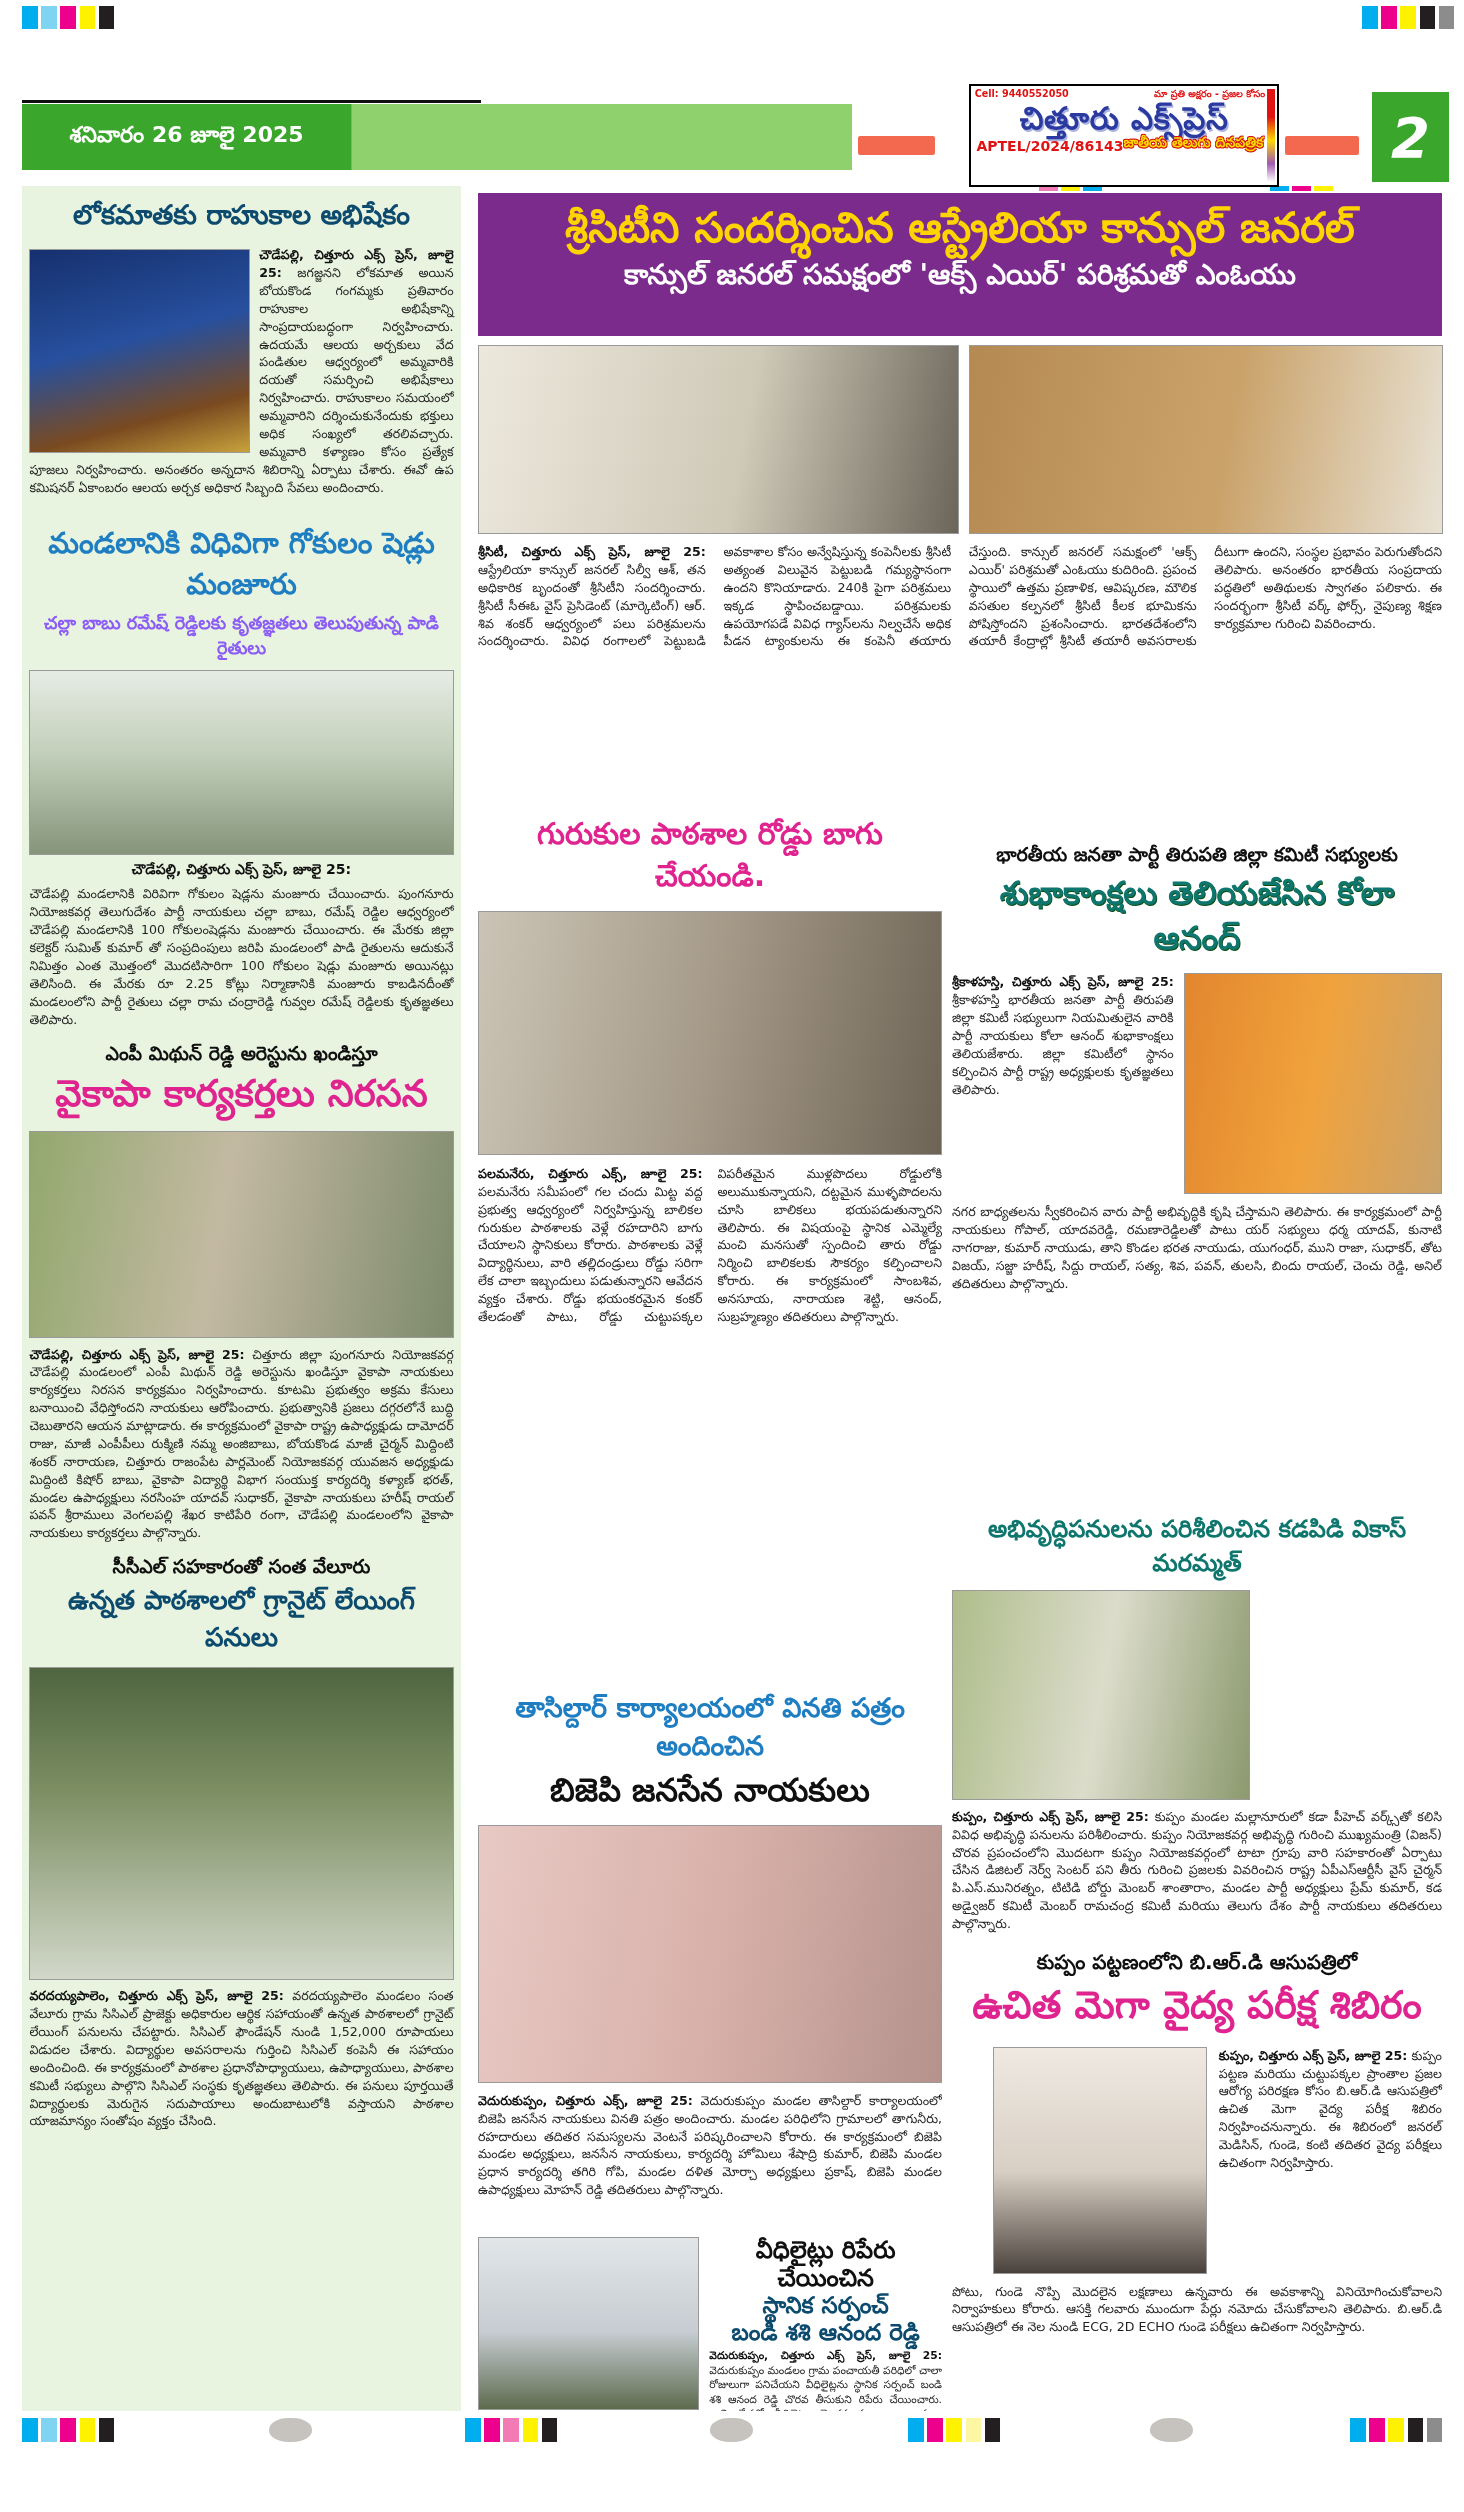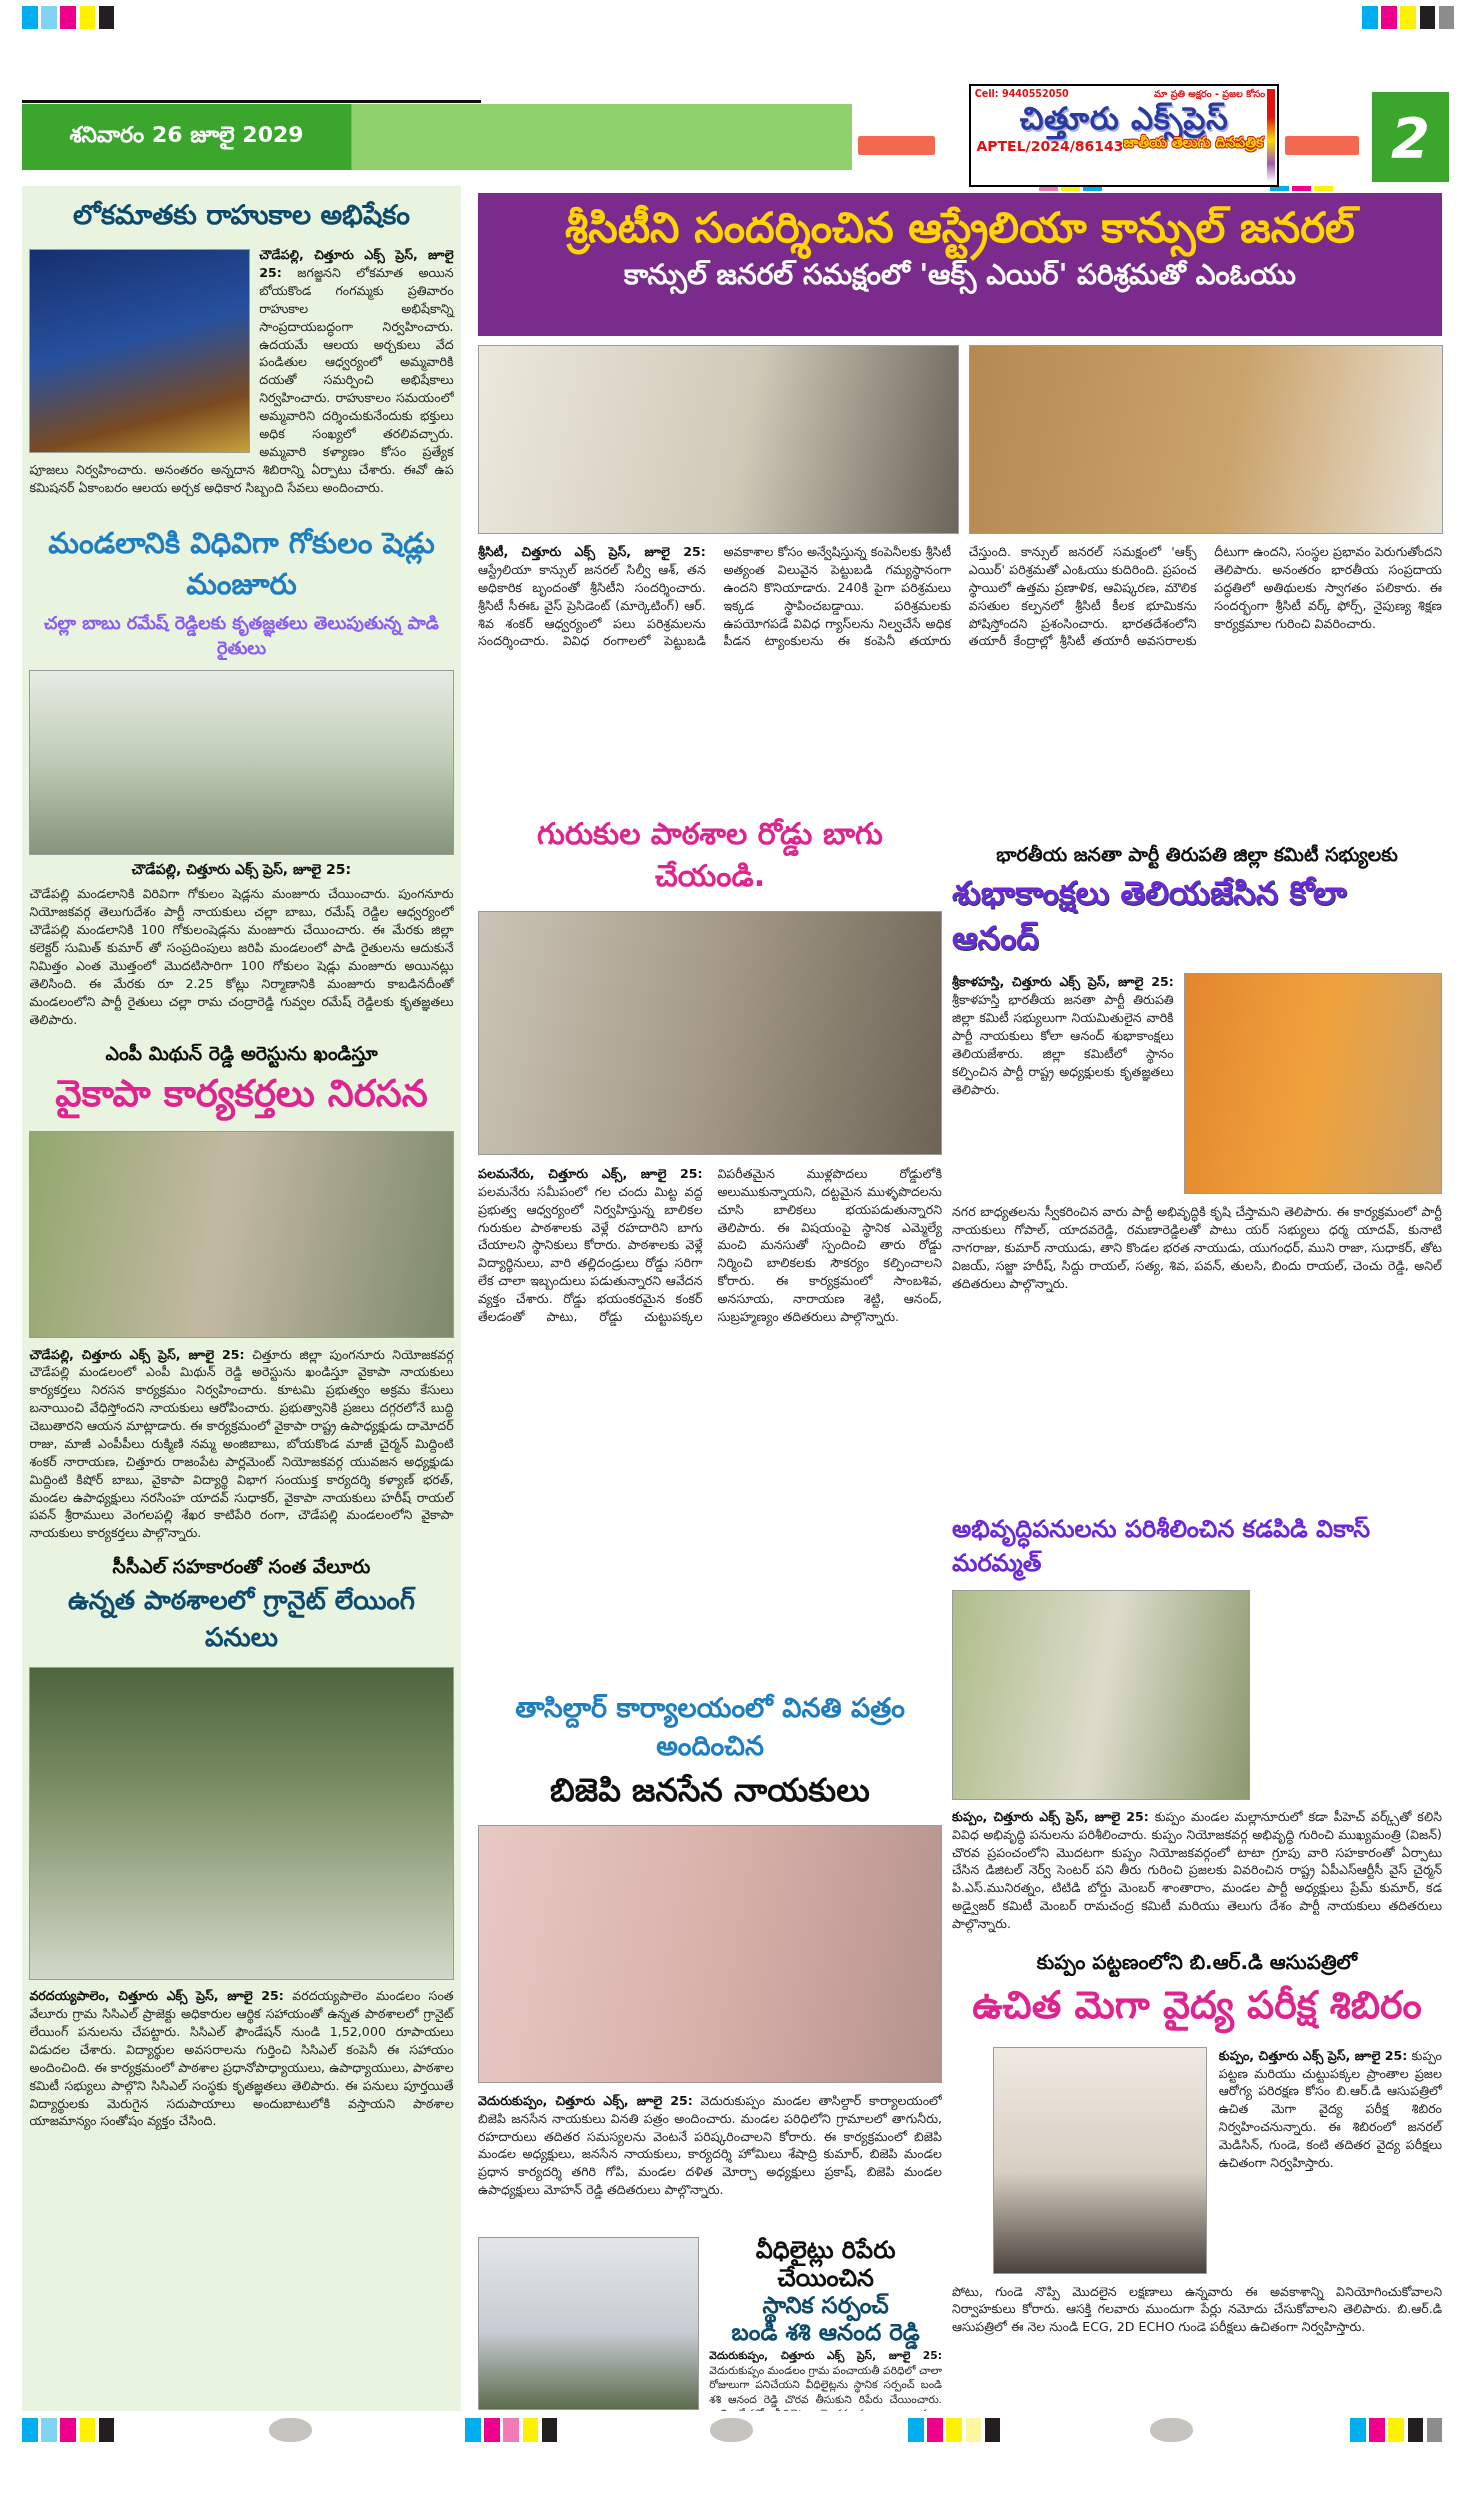--- a/index.html
+++ b/index.html
@@ -38,21 +38,21 @@
   .dateline{font-weight:bold;color:#111;}
   .kicker{font-weight:bold;color:#101010;text-align:center;}
   .photo{background-size:cover;border:0.7px solid #9a9a9a;box-sizing:border-box;}
   
   .left-col{left:22px;top:186px;width:439px;height:2225px;background:#e9f4e0;box-sizing:border-box;
             padding:5.9px 7.4px 0 7.4px;overflow:hidden;}
   .hl-red{color:#0c4a6e;font-weight:bold;text-align:center;}
   .hl-blue{color:#1f7ec2;font-weight:bold;text-align:center;}
   .hl-purple{color:#8b5cf6;font-weight:bold;text-align:center;}
   .hl-mag{color:#e0248f;font-weight:bold;text-align:center;}
-  .hl-green{color:#6d28d9;font-weight:bold;text-align:left;}
+  .hl-green{color:#0f766e;font-weight:bold;text-align:center;}
   .hl-black{color:#101010;font-weight:bold;text-align:center;}
   .clearfix::after{content:"";display:block;clear:both;}
   .ph-goddess{float:left;width:221px;height:204px;margin:3px 8.9px 3px 0;
       background:linear-gradient(165deg,#16306e 0%,#27509e 45%,#7a4a20 78%,#c8a23c 100%);}
   .ph-cowshed{width:100%;height:185px;background:linear-gradient(#e6ece4 0%,#c2cfba 45%,#87947c 100%);}
   .ph-protest{width:100%;height:207px;background:linear-gradient(100deg,#92a86e 0%,#c3b9a2 45%,#7d8a6b 100%);}
   .ph-granite{width:100%;height:313px;background:linear-gradient(#4f6540 0%,#7d8f63 40%,#d2d8ca 100%);}
   
   .banner{left:478px;top:193px;width:964px;height:143px;background:#7b2b8c;text-align:center;overflow:hidden;}
   .banner-h1{color:#ffd400;font-size:42px;font-weight:bold;margin-top:11.8px;line-height:1.1;}
@@ -119,21 +119,21 @@
       <div class="tick c-cyan"></div>
   </div>
   <div class="abs tick-row" style="left:1270px;top:186px;">
     <div class="tick c-cyan"></div>
       <div class="tick c-mag"></div>
       <div class="tick c-yel"></div>
   </div>
 
   <div class="abs top-rule"></div>
   <div class="abs datebar">
-    <div class="datebar-left">శనివారం 26 జూలై 2029</div>
+    <div class="datebar-left">శనివారం 26 జూలై 2025</div>
     <div class="datebar-right"></div>
   </div>
   <div class="abs dash" style="left:858px;top:136px;width:77px;"></div>
   <div class="abs masthead">
     <div class="m-top">
       <span>Cell: 9440552050</span>
       <span>మా ప్రతి అక్షరం - ప్రజల కోసం</span>
     </div>
     <div class="m-title">చిత్తూరు ఎక్స్‌ప్రెస్</div>
     <div class="m-bottom">

